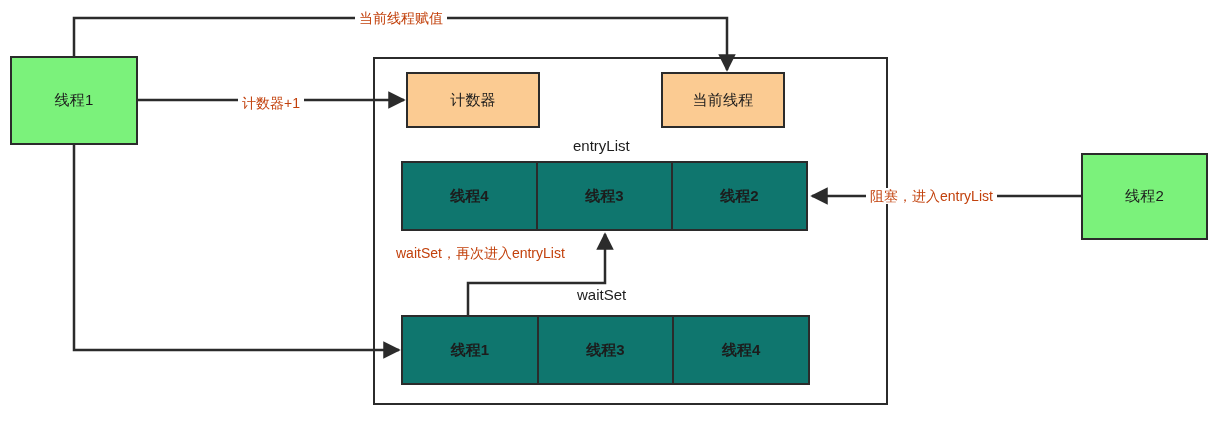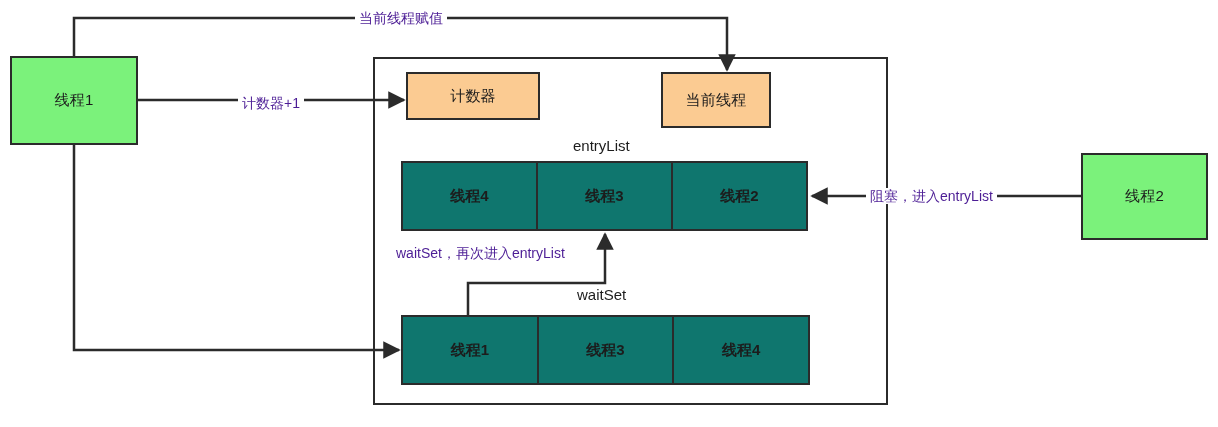--- a/index.html
+++ b/index.html
@@ -59,21 +59,21 @@
   .queue .cell:last-child { border-right: none; }
   .container-box {
     position: absolute;
     box-sizing: border-box;
     border: 2px solid #2b2b2b;
     background: transparent;
   }
   .edge-label {
     position: absolute;
     font-size: 14px;
-    color: #4c1d95;
+    color: #c2410c;
     background: #ffffff;
     padding: 0 4px;
     white-space: nowrap;
     line-height: 16px;
   }
   .queue-title {
     position: absolute;
     font-size: 15px;
     color: #1c1c1c;
     background: #ffffff;
@@ -114,25 +114,25 @@
       <path d="M 1081 196 L 812 196" fill="none" stroke="#2b2b2b" stroke-width="2.5" marker-end="url(#arrow)"></path>
     </g>
   </svg>
 
   <div class="container-box" style="left:373px; top:57px; width:515px; height:348px;"></div>
 
   <div class="node green-bright" style="left:10px; top:56px; width:128px; height:89px;">
     <span>线程1</span>
   </div>
 
-  <div class="node orange" style="left:406px; top:72px; width:134px; height:48px;">
+  <div class="node orange" style="left:406px; top:72px; width:134px; height:56px;">
     <span>计数器</span>
   </div>
 
-  <div class="node orange" style="left:661px; top:72px; width:110px; height:56px;">
+  <div class="node orange" style="left:661px; top:72px; width:124px; height:56px;">
     <span>当前线程</span>
   </div>
 
   <div class="node green-bright" style="left:1081px; top:153px; width:127px; height:87px;">
     <span>线程2</span>
   </div>
 
   <div class="queue-title" style="left:568px; top:137px;text-align:center;">entryList</div>
   <div class="queue" style="left:401px; top:161px; width:407px; height:70px;">
     <div class="cell">线程4</div>

